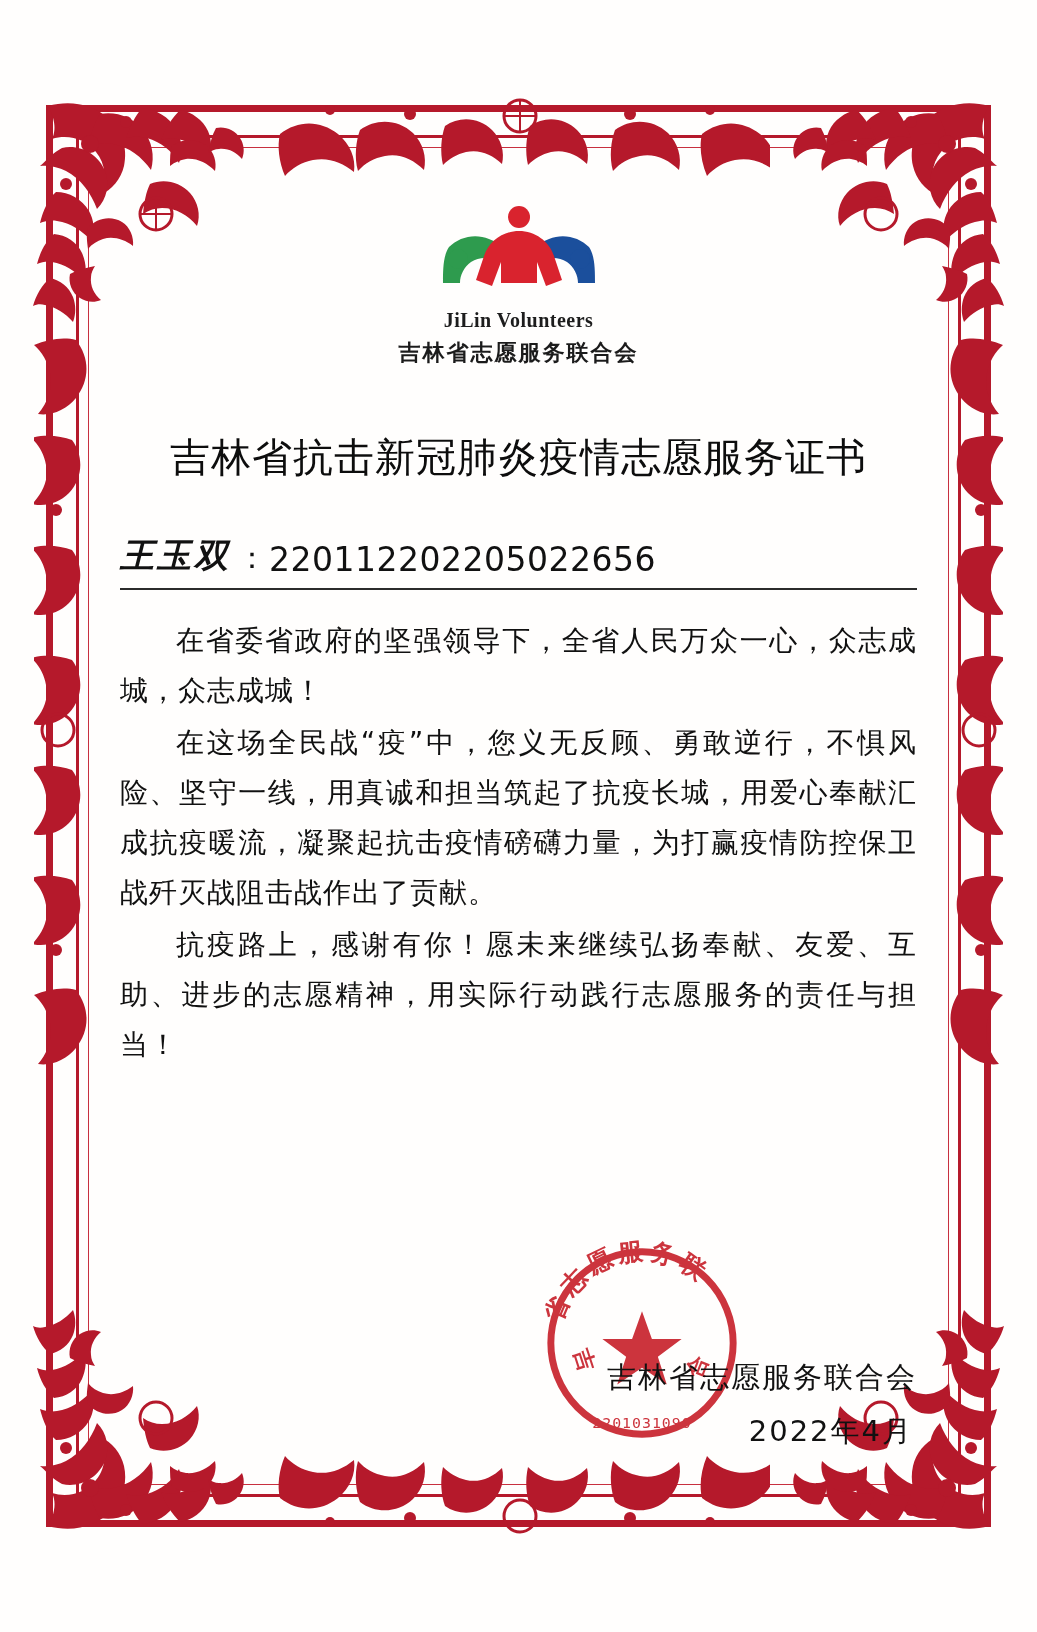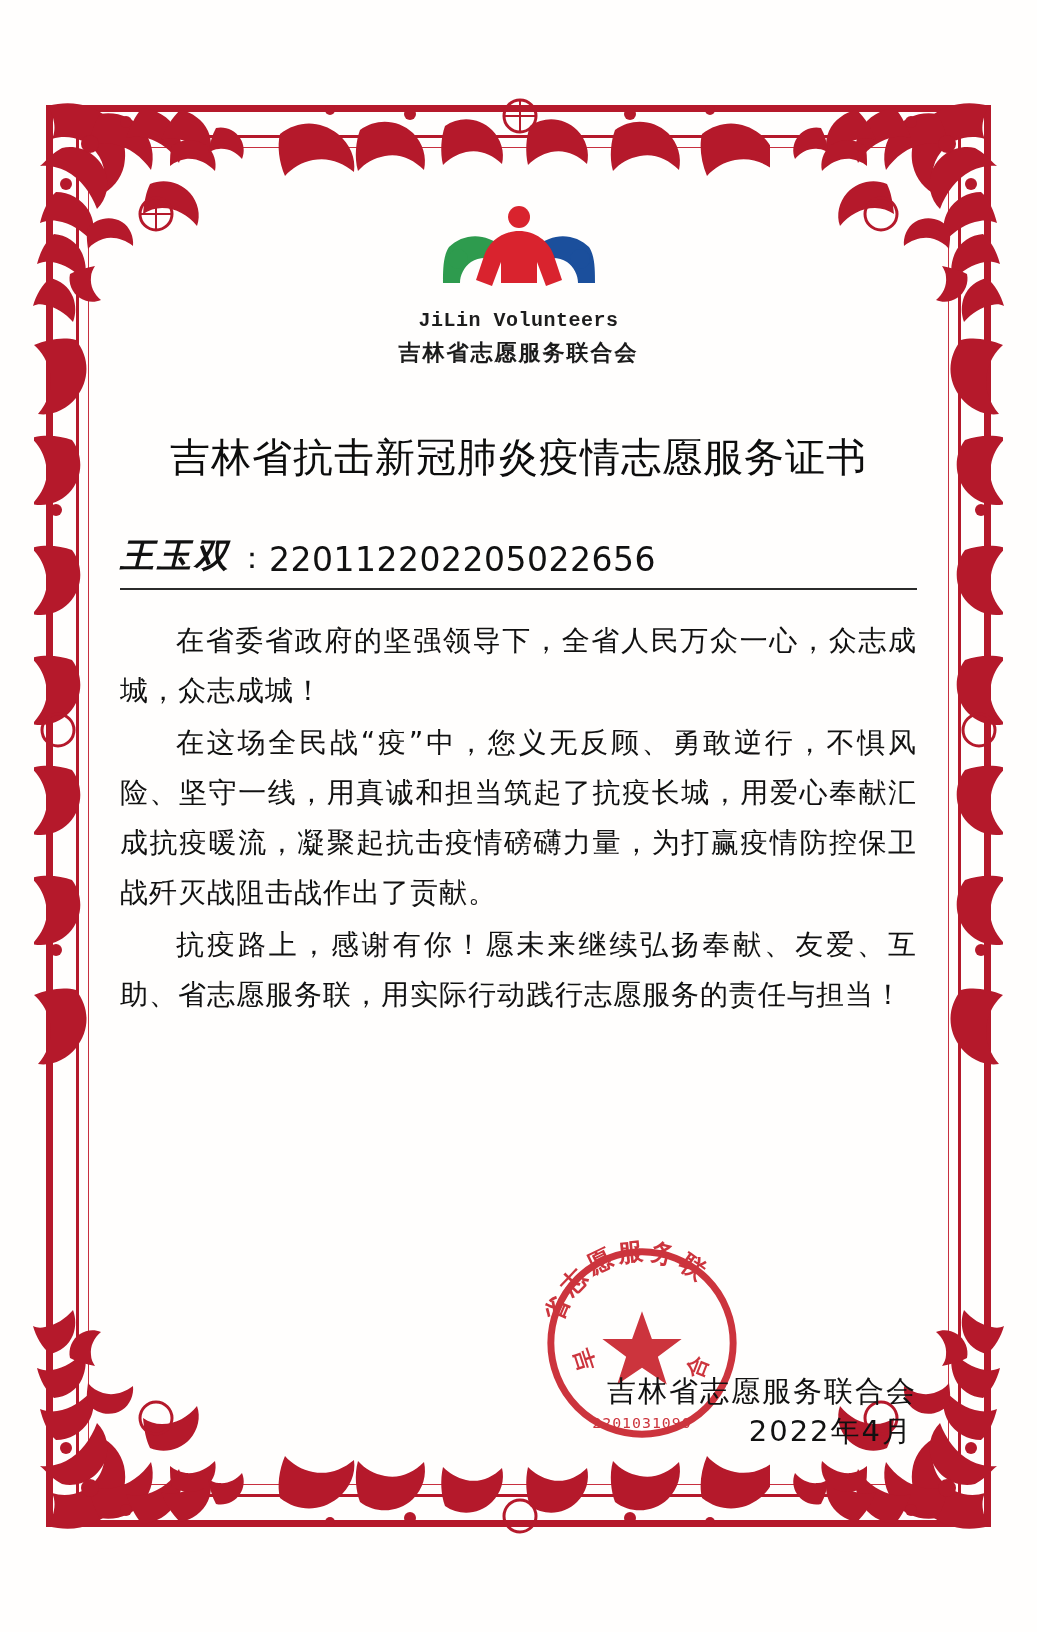--- a/index.html
+++ b/index.html
@@ -84,21 +84,21 @@
     text-align: center;
     margin-top: 18px;
   }
   .logo-mark {
     width: 184px;
     height: 104px;
     margin: 0 auto;
     display: block;
   }
   .logo-en {
-    font-family: Liberation Mono, monospace;
+    font-family: Liberation Serif, serif;
     font-size: 20px;
     letter-spacing: 0.5px;
     color: #1d1d1d;
     margin-top: 2px;
     font-weight: 700;
   }
   .logo-cn {
     font-family: "DejaVu Sans", sans-serif;
     font-size: 22px;
     font-weight: 700;
@@ -175,21 +175,21 @@
     font-family: "DejaVu Sans", sans-serif;
     font-size: 29px;
     letter-spacing: 2px;
     color: #111;
   }
   .sign-date {
     font-family: "DejaVu Sans", sans-serif;
     font-size: 29px;
     letter-spacing: 2px;
     color: #111;
-    margin-top: 0;
+    margin-top: 14px;
     margin-right: 4px;
   }
 
   
   .seal {
     position: absolute;
     right: 166px;
     bottom: 10px;
     width: 218px;
     height: 218px;
@@ -385,21 +385,21 @@
 
     <div class="recipient-row">
       <span class="recipient-name">王玉双</span>
       <span class="recipient-sep">：</span>
       <span class="recipient-id">220112202205022656</span>
     </div>
 
     <div class="body-text">
       <p>在省委省政府的坚强领导下，全省人民万众一心，众志成城，众志成城！</p>
       <p>在这场全民战“疫”中，您义无反顾、勇敢逆行，不惧风险、坚守一线，用真诚和担当筑起了抗疫长城，用爱心奉献汇成抗疫暖流，凝聚起抗击疫情磅礴力量，为打赢疫情防控保卫战歼灭战阻击战作出了贡献。</p>
-      <p>抗疫路上，感谢有你！愿未来继续弘扬奉献、友爱、互助、省志愿服务联，用实际行动践行志愿服务的责任与担当！</p>
+      <p>抗疫路上，感谢有你！愿未来继续弘扬奉献、友爱、互助、进步的志愿精神，用实际行动践行志愿服务的责任与担当！</p>
     </div>
 
     <svg class="seal" viewBox="0 0 220 220">
       <defs>
         <path id="sealArcTop" d="M26 110a84 84 0 0 1 168 0" fill="none"></path>
         <path id="sealArcBottom" d="M42 110a68 68 0 0 0 136 0" fill="none"></path>
       </defs>
       <circle cx="110" cy="110" r="92" fill="none" stroke="#c8232d" stroke-width="7"></circle>
       <text font-family="&quot;DejaVu Sans&quot;, sans-serif" font-size="25" fill="#c8232d" font-weight="bold" letter-spacing="5">
         <textPath href="#sealArcTop" startOffset="7%">省志愿服务联</textPath>

